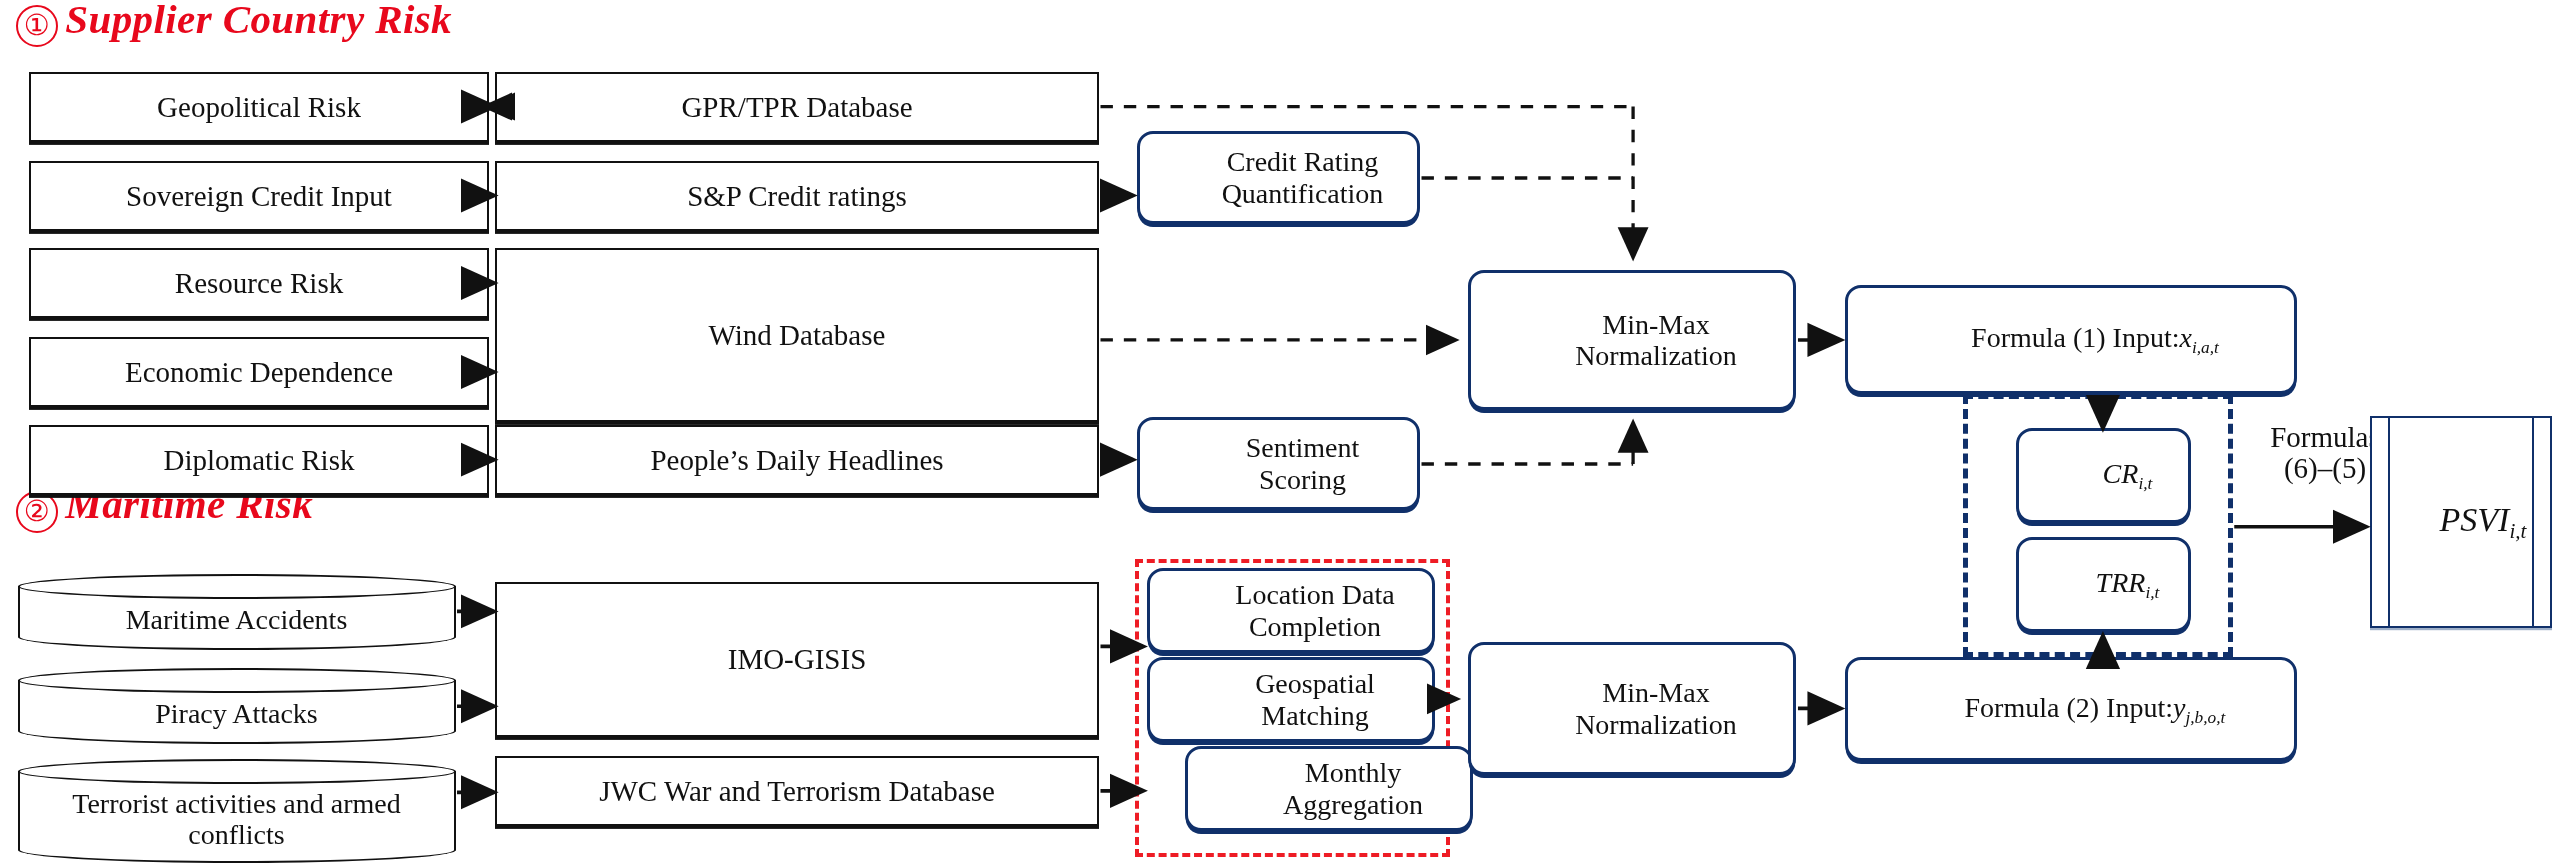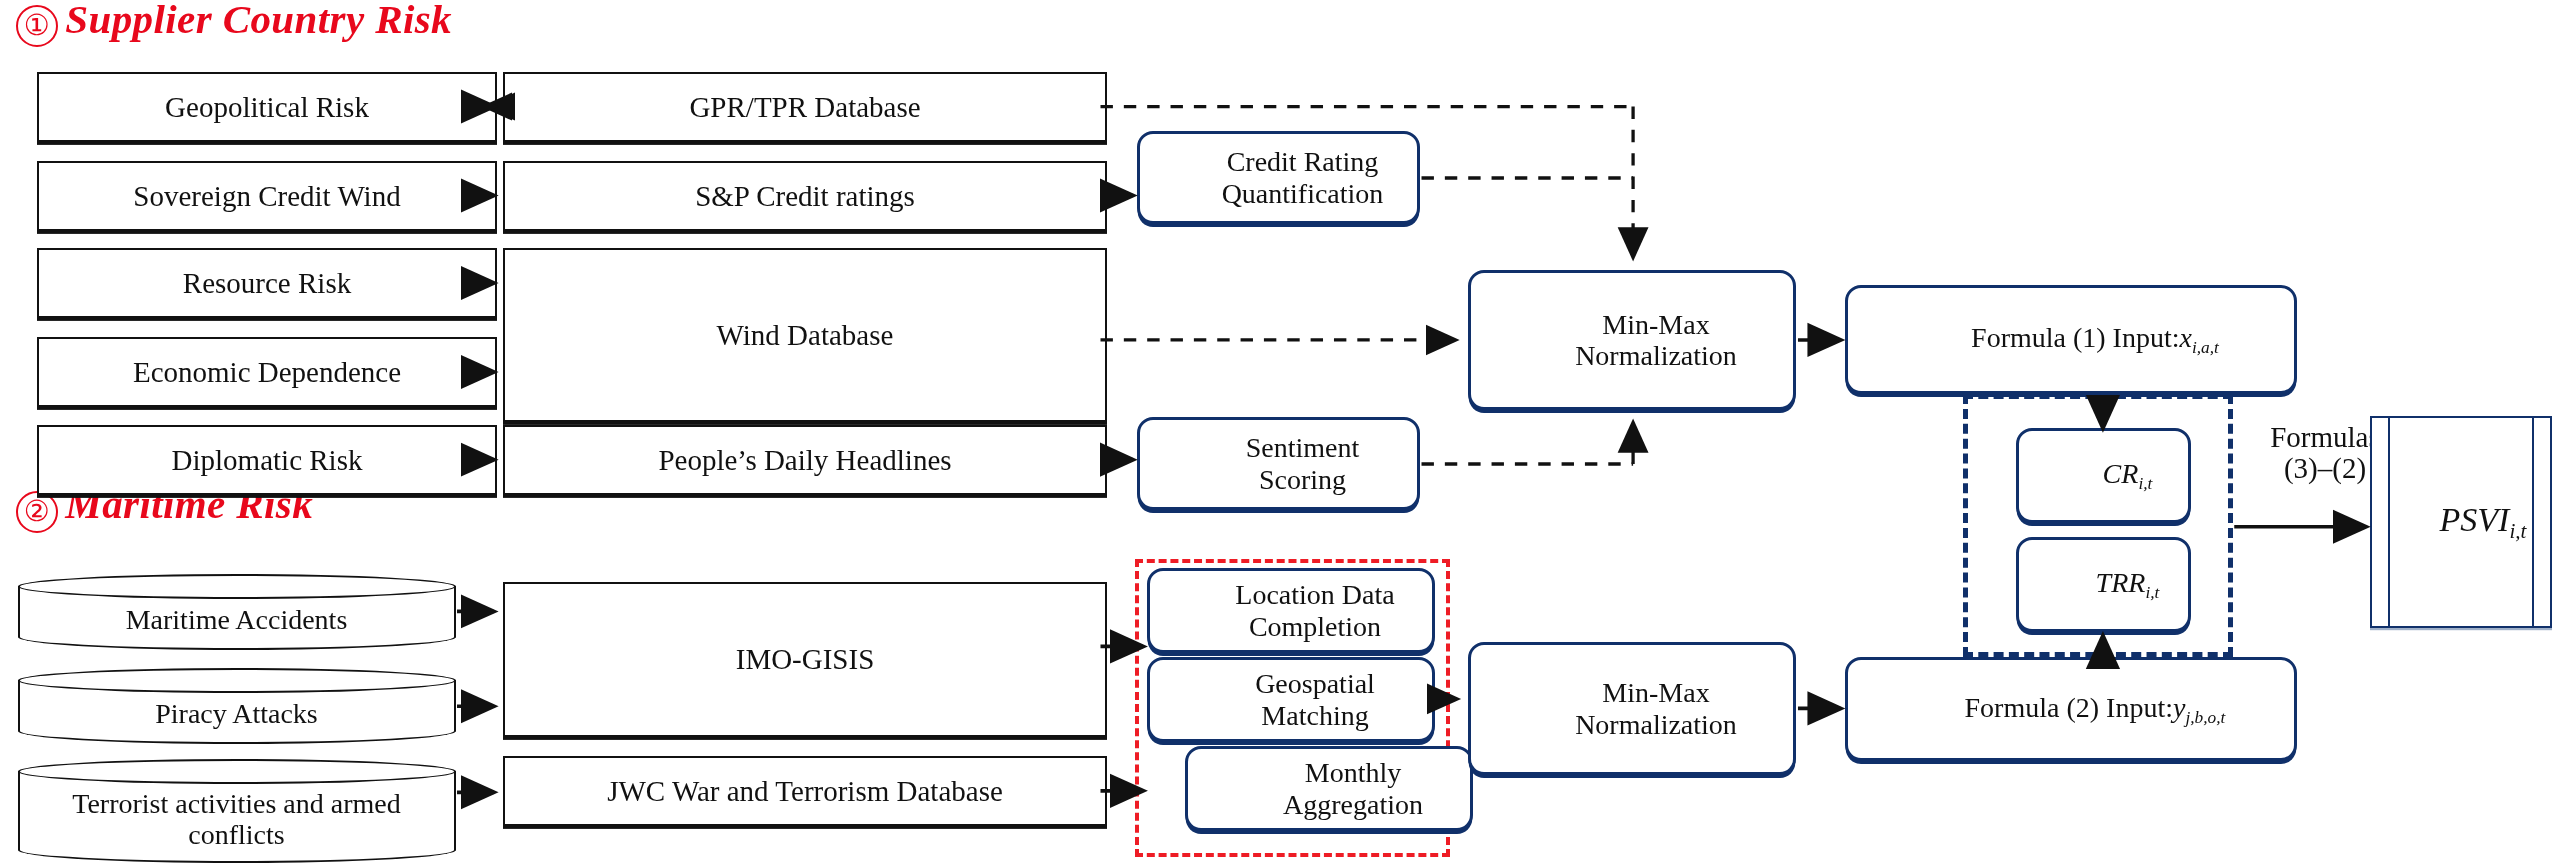--- a/index.html
+++ b/index.html
@@ -19,21 +19,21 @@
     vertical-align:-2.9px;
   }
 
   
   .node{position:absolute;box-sizing:border-box;display:flex;
         align-items:center;justify-content:center;text-align:center;
         background:#fff;}
   .node .lbl{display:block;line-height:1.12;padding:0 5.8px;}
 
   
-  .rect-black{border:2.9px solid #111;box-shadow:0 2.9px 0 0 #111;margin-left:8px;}
+  .rect-black{border:2.9px solid #111;box-shadow:0 2.9px 0 0 #111;}
   .rect-black .lbl{font-size:29px;color:#111;}
 
   
   .round-navy{border:3.6px solid #10306a;border-radius:16px;
               box-shadow:0 3.6px 0 -0.7px #10306a;padding-left:48px;}
   .round-navy .lbl{font-size:28px;color:#111;}
 
   
   .predef{border:2.9px solid #10306a;box-shadow:0 2.2px 0 0 #9fb0c8;padding-left:44px;}
   .predef:before,.predef:after{content:"";position:absolute;top:0;bottom:0;
@@ -79,21 +79,21 @@
 
   <div class="section-title" style="left:16px;top:484px;">
     <span class="num">②</span><span>Maritime Risk</span>
   </div>
 
   <div class="node rect-black" style="left:29px;top:72px;width:460px;height:70px;">
     <span class="lbl">Geopolitical Risk</span>
   </div>
 
   <div class="node rect-black" style="left:29px;top:161px;width:460px;height:70px;">
-    <span class="lbl">Sovereign Credit Wind</span>
+    <span class="lbl">Sovereign Credit Input</span>
   </div>
 
   <div class="node rect-black" style="left:29px;top:248px;width:460px;height:70px;">
     <span class="lbl">Resource Risk</span>
   </div>
 
   <div class="node rect-black" style="left:29px;top:337px;width:460px;height:70px;">
     <span class="lbl">Economic Dependence</span>
   </div>
 
@@ -147,21 +147,21 @@
   <div class="node round-navy" style="left:2016px;top:428px;width:175px;height:95px;">
     <span class="lbl"><span class="mvar">CR</span><span class="sub">i,t</span></span>
   </div>
 
   <div class="node round-navy" style="left:2016px;top:537px;width:175px;height:95px;">
     <span class="lbl"><span class="mvar">TRR</span><span class="sub">i,t</span></span>
   </div>
 
   <div class="edge-label" style="left:2234px;top:422px;width:182px;">
     <span>Formulas</span><br>
-    <span>(3)–(2)</span>
+    <span>(6)–(5)</span>
   </div>
 
   <div class="node predef" style="left:2370px;top:416px;width:182px;height:212px;">
     <span class="lbl"><span class="mvar">PSVI</span><span class="sub">i,t</span></span>
   </div>
 
   <div class="cyl" style="left:17.5px;top:574px;width:438px;height:76px;">
     <div class="body"></div>
     <div class="top"></div>
     <div class="txt">Maritime Accidents</div>

